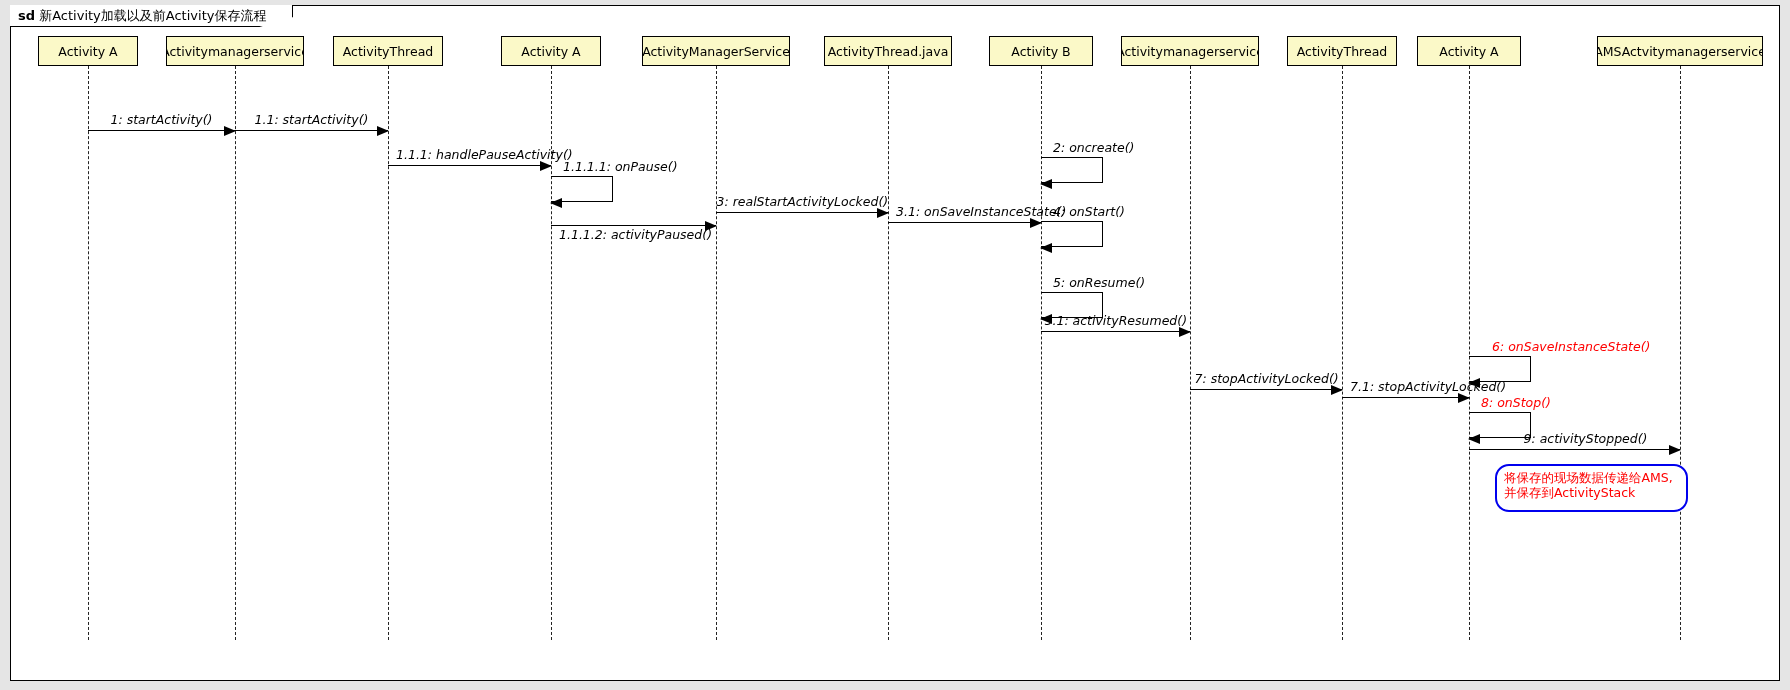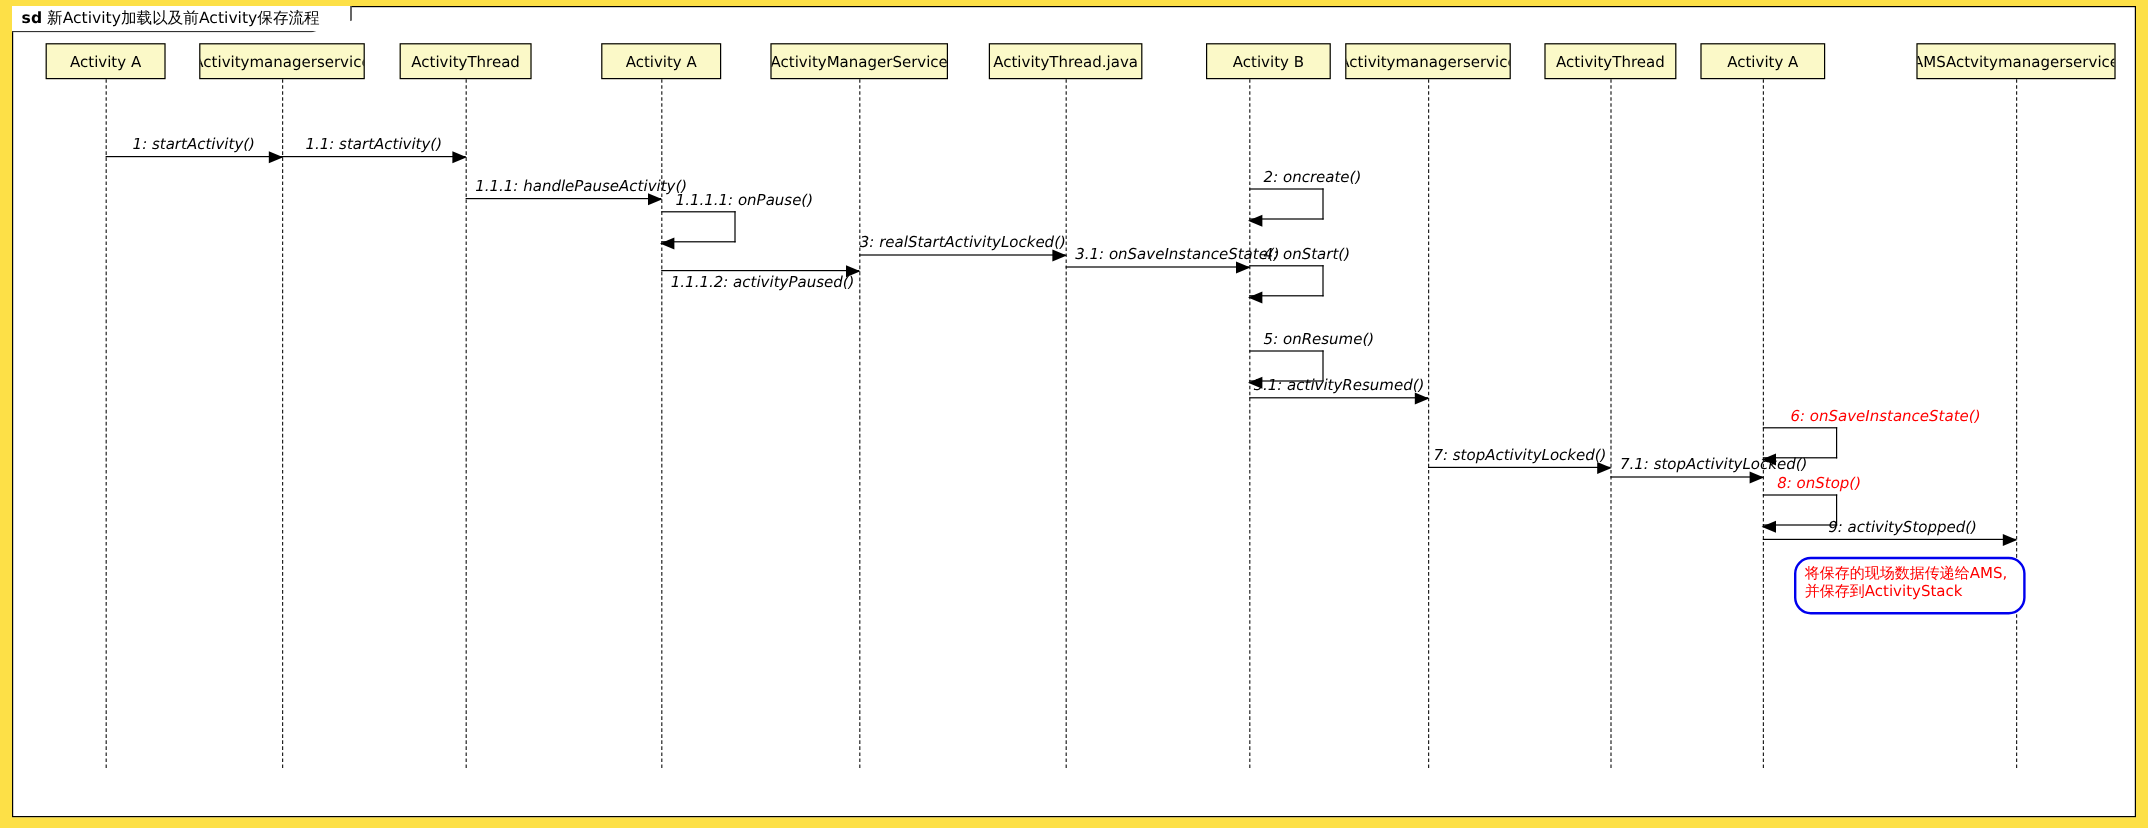--- a/index.html
+++ b/index.html
@@ -5,21 +5,21 @@
   * { box-sizing: border-box; }
   html, body {
     margin: 0; padding: 0;
     background: #ffffff;
     font-family: "DejaVu Sans", "Liberation Sans", sans-serif;
   }
   #canvas {
     position: relative;
     width: 1790px;
     height: 690px;
-    background: #fde047;
+    background: #e5e5e5;
     overflow: hidden;
   }
   
   #frame {
     position: absolute;
     left: 10px; top: 5px;
     width: 1770px; height: 676px;
     border: 1.5px solid #000;
     background: #fff;
   }
@@ -142,21 +142,21 @@
       </div>
       <div class="lifeline-line" style="left: 551px; top: 66px; height: 574px;"></div>
       <div class="lifeline-head" style="left: 642px; top: 36px; width: 148px;">
         <span>ActivityManagerService</span>
       </div>
       <div class="lifeline-line" style="left: 716px; top: 66px; height: 574px;"></div>
       <div class="lifeline-head" style="left: 824px; top: 36px; width: 128px;">
         <span>ActivityThread.java</span>
       </div>
       <div class="lifeline-line" style="left: 888px; top: 66px; height: 574px;"></div>
-      <div class="lifeline-head" style="left: 989px; top: 36px; width: 104px; margin-left: 16px;">
+      <div class="lifeline-head" style="left: 989px; top: 36px; width: 104px;">
         <span>Activity B</span>
       </div>
       <div class="lifeline-line" style="left: 1041px; top: 66px; height: 574px;"></div>
       <div class="lifeline-head" style="left: 1121px; top: 36px; width: 138px;">
         <span>Activitymanagerservice</span>
       </div>
       <div class="lifeline-line" style="left: 1190px; top: 66px; height: 574px;"></div>
       <div class="lifeline-head" style="left: 1287px; top: 36px; width: 110px;">
         <span>ActivityThread</span>
       </div>

